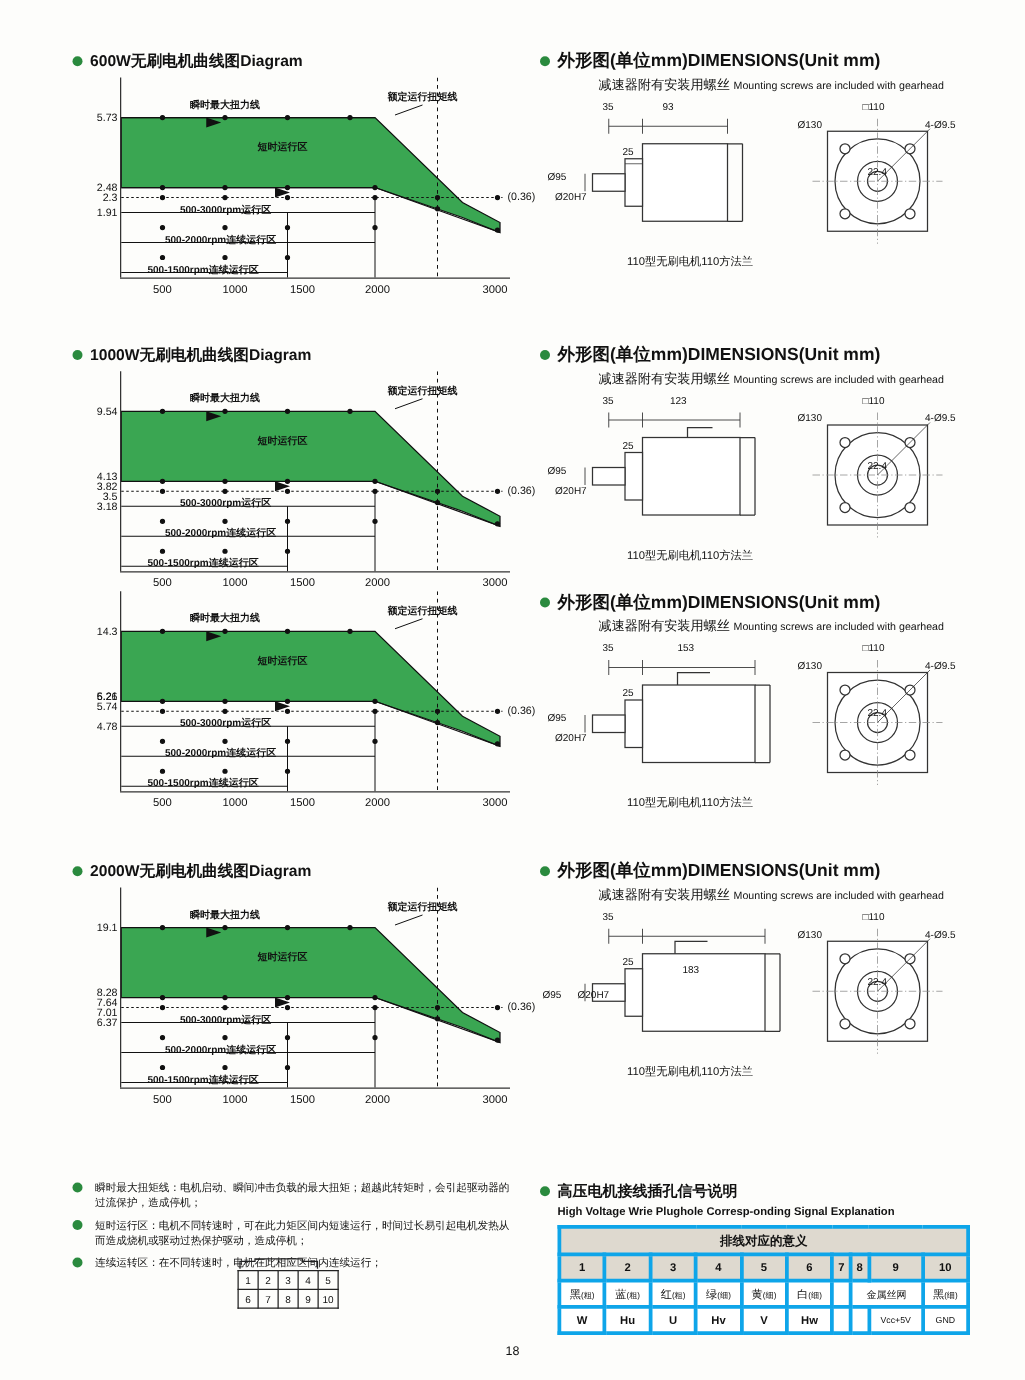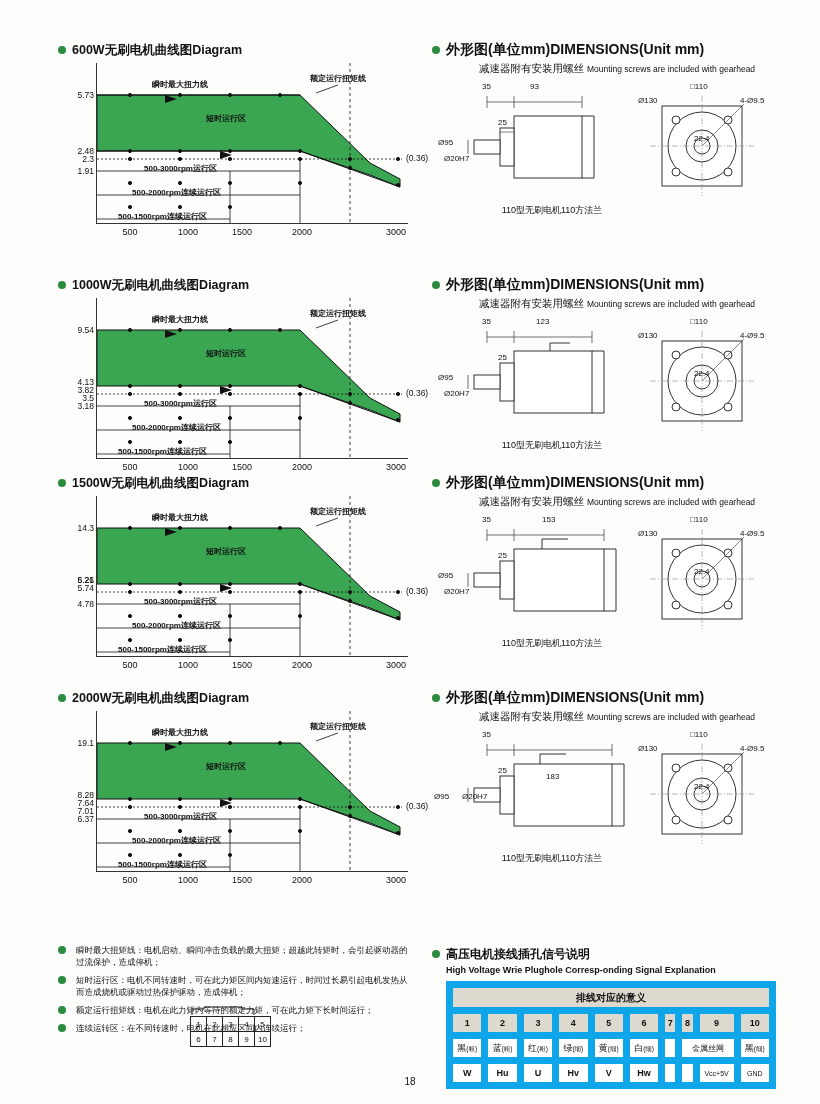--- a/index.html
+++ b/index.html
@@ -50,21 +50,21 @@
 
   .plug{position:absolute;left:190px;top:1006px;}
   .plug table{border-collapse:collapse;}
   .plug td{border:1px solid #222;width:13px;height:12px;font-size:8px;text-align:center;}
 
   
   .sig{position:absolute;left:432px;top:944px;width:372px;}
   .sig-h{font-size:12px;font-weight:bold;}
   .sig-h2{font-size:9px;font-weight:bold;margin-top:2px;}
   table.wire{border-collapse:collapse;margin-top:6px;width:330px;background:#fff;}
-  table.wire td{border:7px solid #0ea5e9;text-align:center;font-size:9px;height:16px;}
+  table.wire td{border:3px solid #0ea5e9;text-align:center;font-size:9px;height:16px;}
   table.wire td.hdr{background:#ded9cf;font-weight:bold;}
   table.wire td.title{background:#ded9cf;font-weight:bold;font-size:10px;height:17px;}
   .cn-sm{font-size:6.5px;}
 
   .pageno{position:absolute;left:0;right:0;top:1076px;text-align:center;font-size:10px;}
 </style>
 </head>
 <body>
 
 <div class="page">
@@ -206,23 +206,20 @@
       <div class="ann" style="left:240px;top:10px;">额定运行扭矩线</div>
       <div class="ann" style="left:136px;top:50px;">短时运行区</div>
 
       <div class="ann" style="left:74px;top:100px;font-weight:bold;">500-3000rpm运行区</div>
       <div class="ann" style="left:62px;top:124px;font-weight:bold;">500-2000rpm连续运行区</div>
       <div class="ann" style="left:48px;top:148px;font-weight:bold;">500-1500rpm连续运行区</div>
     </div>
   </div>
 
   <div class="chart-block" style="top:473px;">
-    <div class="chart-head">
-      <span class="bullet"></span><span class="sec-title">1500W无刷电机曲线图</span><span class="sec-title en">Diagram</span>
-    </div>
     <div class="chart-area">
       <svg width="340" height="170" style="position:absolute;left:0;top:0;">
         <polygon points="27,32 230,32 300,100 330,116 330,124 300,112 230,88 27,88" fill="#3aa652" stroke="#111" stroke-width="1"></polygon>
         <line x1="230" y1="88" x2="330" y2="124" stroke="#111" stroke-width="1"></line>
         <polyline points="95,40 107,36 95,32" fill="#111"></polyline>
         <polyline points="150,96 162,92 150,88" fill="#111"></polyline>
         <g stroke="#111" stroke-width="1" fill="#111">
           <circle cx="60" cy="32" r="1.6"></circle>
             <circle cx="110" cy="32" r="1.6"></circle>
             <circle cx="160" cy="32" r="1.6"></circle>
@@ -556,24 +553,20 @@
   </div>
 
   <div class="notes">
     <div class="note">
       <span class="b bullet"></span>
       <span class="t">瞬时最大扭矩线：电机启动、瞬间冲击负载的最大扭矩；超越此转矩时，会引起驱动器的过流保护，造成停机；</span>
     </div>
     <div class="note">
       <span class="b bullet"></span>
       <span class="t">短时运行区：电机不同转速时，可在此力矩区间内短速运行，时间过长易引起电机发热从而造成烧机或驱动过热保护驱动，造成停机；</span>
-    </div>
-    <div class="note">
-      <span class="b bullet"></span>
-      <span class="t">额定运行扭矩线：电机在此力矩内等待的额定力矩，可在此力矩下长时间运行；</span>
     </div>
     <div class="note">
       <span class="b bullet"></span>
       <span class="t">连续运转区：在不同转速时，电机在此相应区间内连续运行；</span>
     </div>
   </div>
 
   <div class="plug">
     <svg width="66" height="10" style="display:block;">
       <path d="M2 9 L2 3 L14 3 L14 1 L52 1 L52 3 L64 3 L64 9" fill="none" stroke="#222" stroke-width="1"></path>

